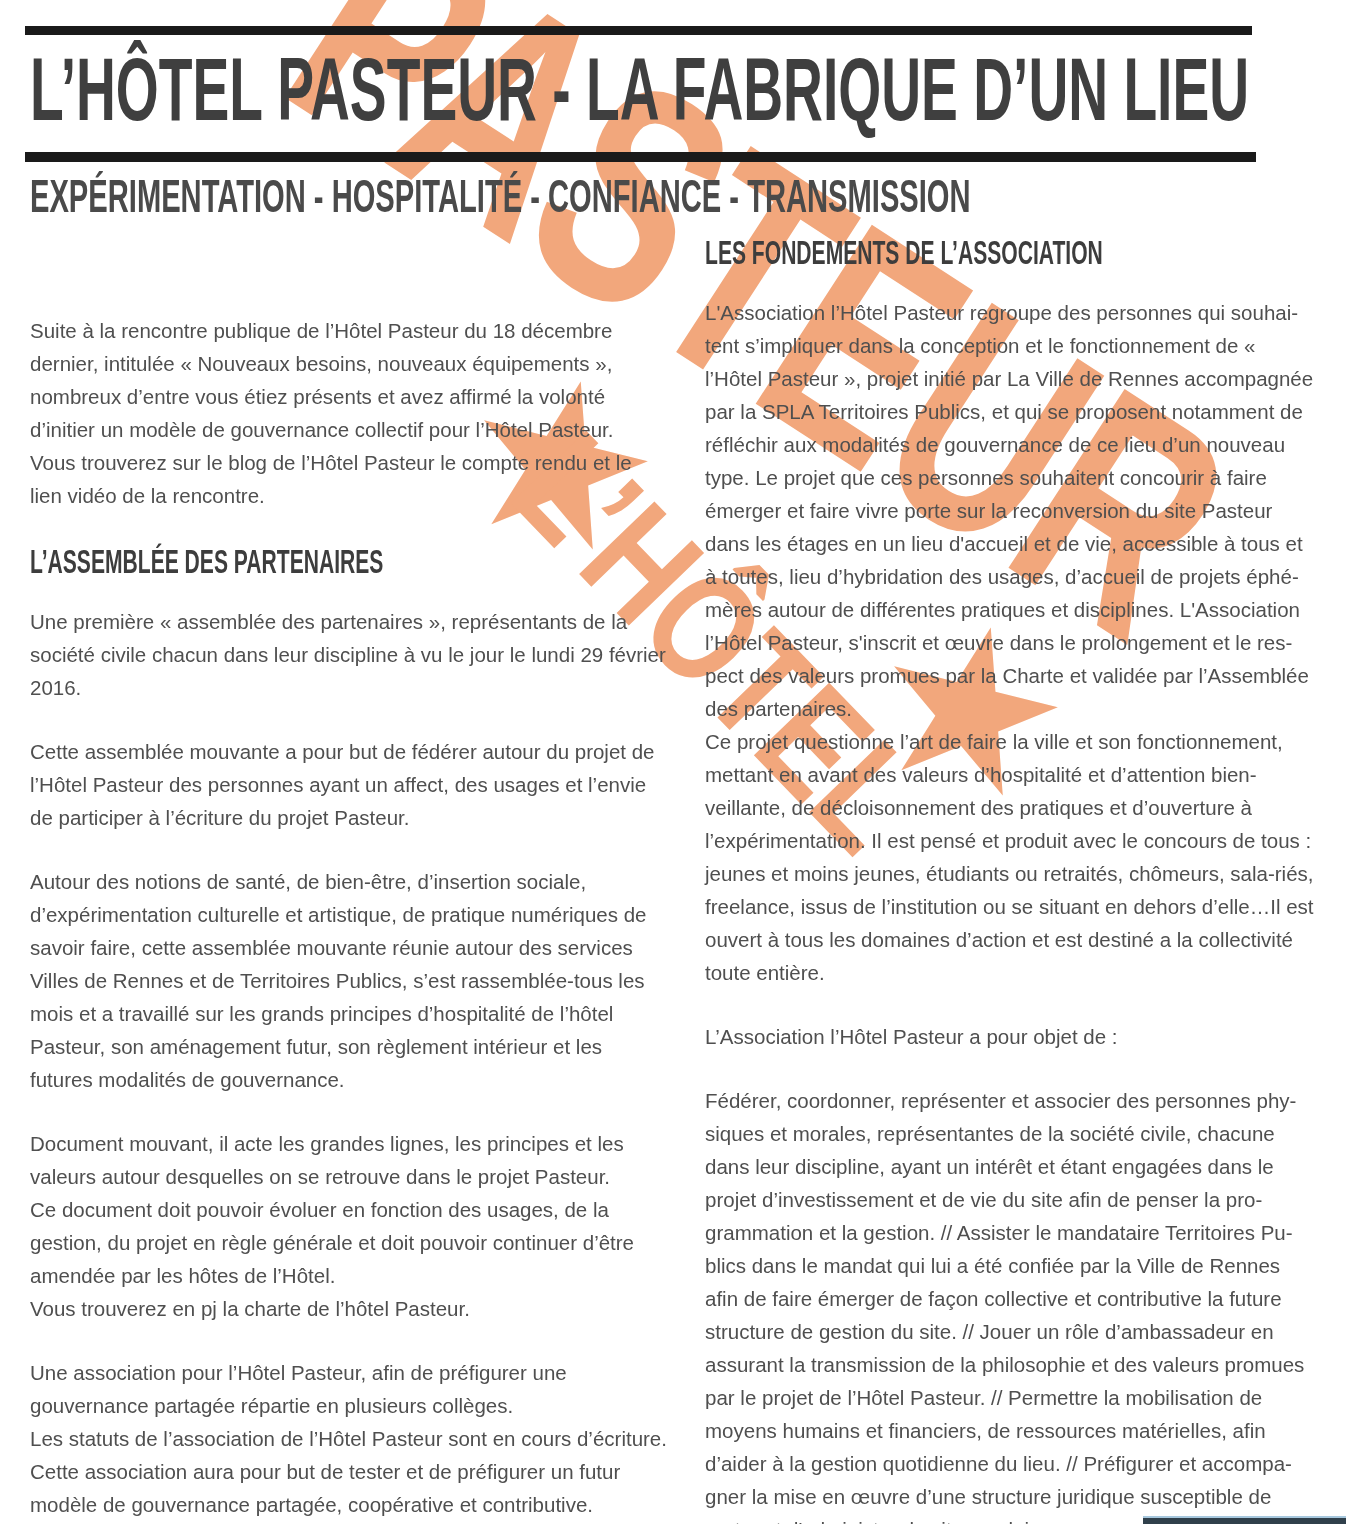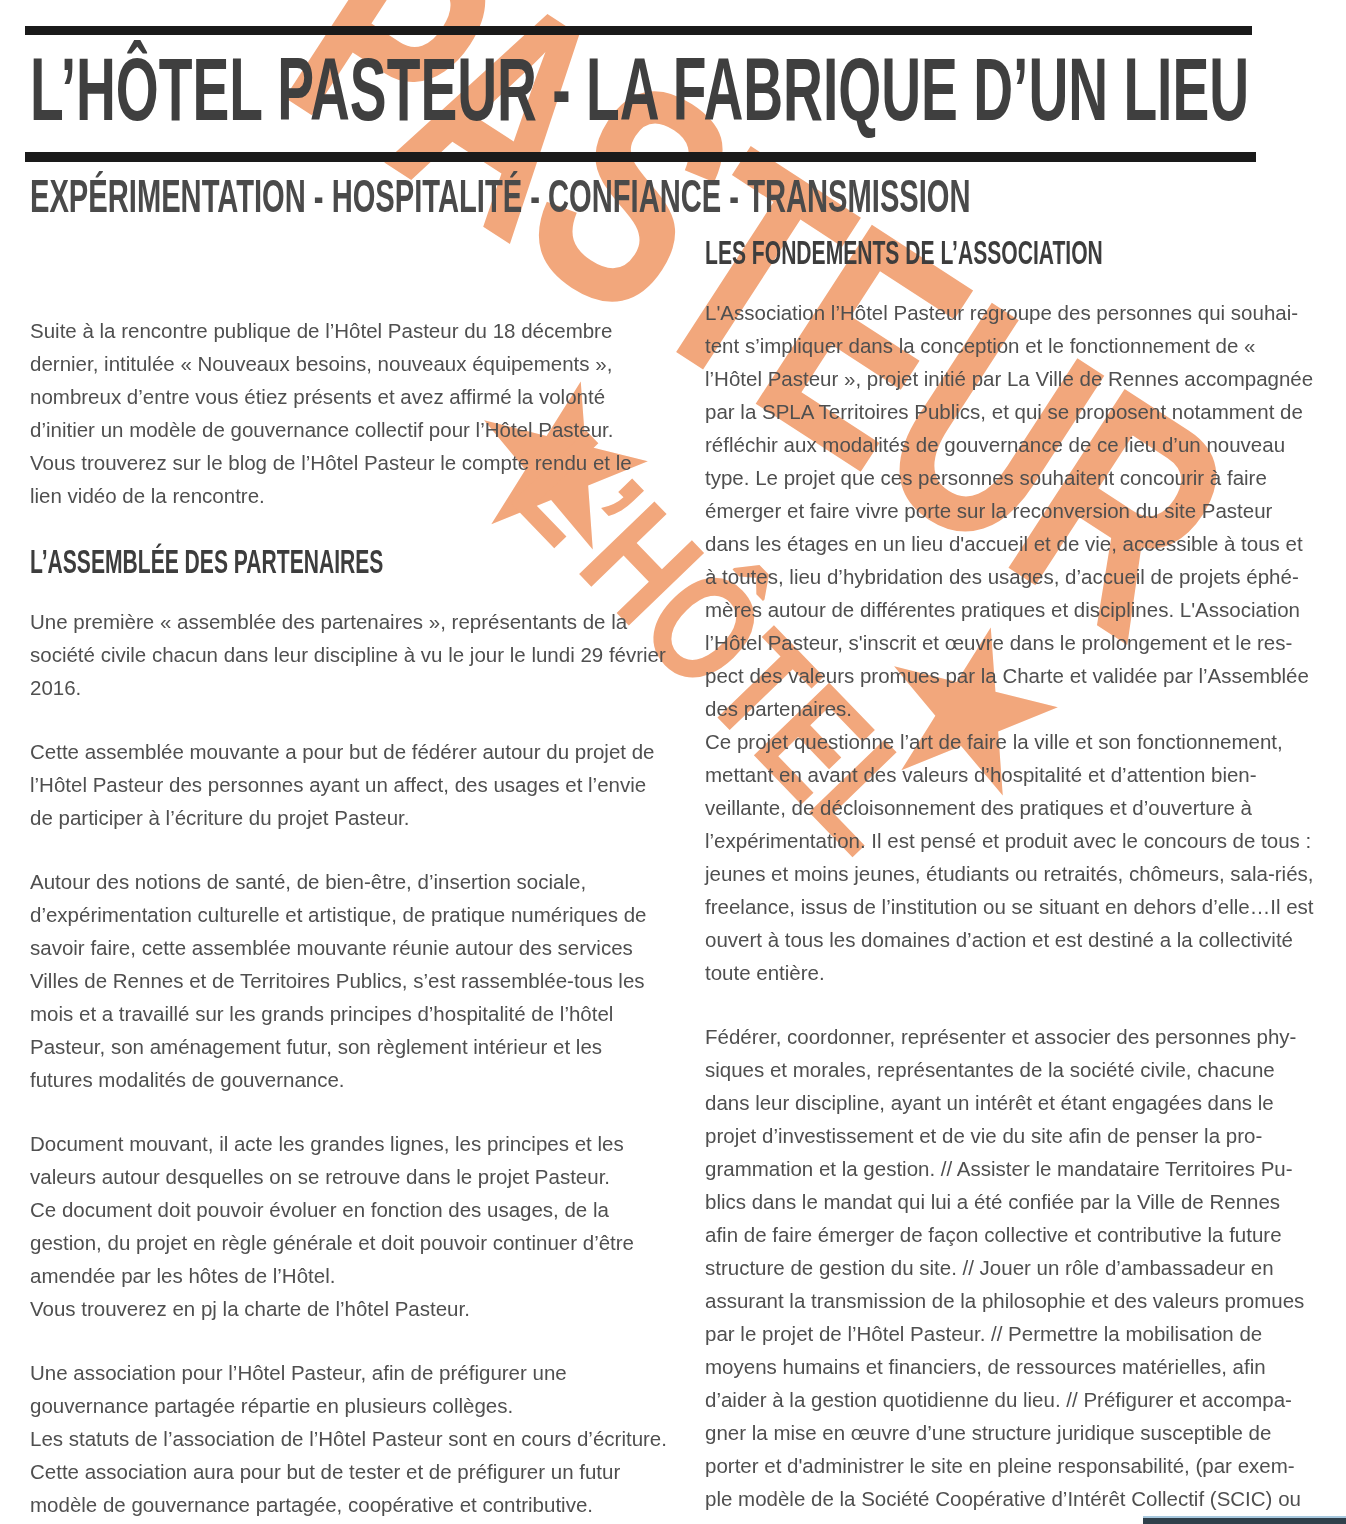--- a/index.html
+++ b/index.html
@@ -135,20 +135,21 @@
         <p class="para">Une association pour l’Hôtel Pasteur, afin de préfigurer une gouvernance partagée répartie  en plusieurs collèges.
 Les statuts de l’association de l’Hôtel Pasteur sont en cours d’écriture.
 Cette association aura pour but de tester et de préfigurer un futur modèle de gouvernance partagée, coopérative et contributive.</p>
       </div>
 
       <div class="col-right">
         <h2 class="first"><span class="cond">LES FONDEMENTS DE L’ASSOCIATION</span></h2>
         <p class="para">L'Association l’Hôtel Pasteur regroupe des personnes qui souhai-tent s’impliquer dans la conception et le fonctionnement de « l’Hôtel Pasteur », projet initié par La Ville de Rennes accompagnée par la SPLA Territoires Publics, et qui se proposent notamment de réfléchir aux modalités de gouvernance de ce lieu d’un nouveau type. Le projet que ces personnes souhaitent concourir à faire émerger et faire vivre porte sur la reconversion du site Pasteur dans les étages en un lieu d'accueil et de vie, accessible à tous et à toutes, lieu d’hybridation des usages, d’accueil de projets éphé-mères autour de différentes pratiques et disciplines. L'Association l’Hôtel Pasteur, s'inscrit et œuvre dans le prolongement et le res-pect des valeurs promues par la Charte et validée par l’Assemblée des partenaires.
 Ce projet questionne l’art de faire la ville et son fonctionnement, mettant en avant des valeurs d’hospitalité et d’attention bien-veillante, de décloisonnement des pratiques et d’ouverture à l’expérimentation. Il est pensé et produit avec le concours de tous : jeunes et moins jeunes, étudiants ou retraités, chômeurs, sala-riés, freelance, issus de l’institution ou se situant en dehors d’elle…Il est ouvert à tous les domaines d’action et est destiné a la collectivité toute entière.</p>
 
+        <p class="para">L’Association l’Hôtel Pasteur a pour objet de :</p>
         <p class="para">Fédérer, coordonner, représenter et associer des personnes phy-siques et morales, représentantes de la société civile, chacune dans leur discipline, ayant un intérêt et étant engagées dans le projet d’investissement et de vie du site afin de penser la pro-grammation et la gestion. // Assister le mandataire Territoires Pu-blics dans le mandat qui lui a été confiée par la Ville de Rennes afin de faire émerger de façon collective et contributive la future structure de gestion du site. // Jouer un rôle d’ambassadeur en assurant la transmission de la philosophie et des valeurs promues par le projet de l’Hôtel Pasteur. // Permettre la mobilisation de moyens humains et financiers, de ressources matérielles, afin d’aider à la gestion quotidienne du lieu. // Préfigurer et accompa-gner la mise en œuvre d’une structure juridique susceptible de porter et d'administrer le site en pleine responsabilité, (par exem-ple modèle de la Société Coopérative d’Intérêt Collectif (SCIC) ou autres) dont la création relèvera d’une décision de la Ville proprié-taire, // Et d’une façon générale accompagner le projet de recon-version de l'ancienne faculté dentaire en Hôtel à Projets.</p>
       </div>
 
     </div>
   </div>
 
   <div class="bottom-bar"></div>
 
 </div>
 

